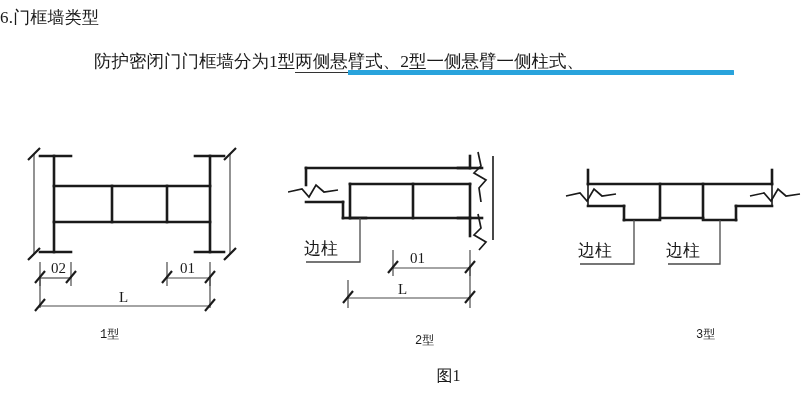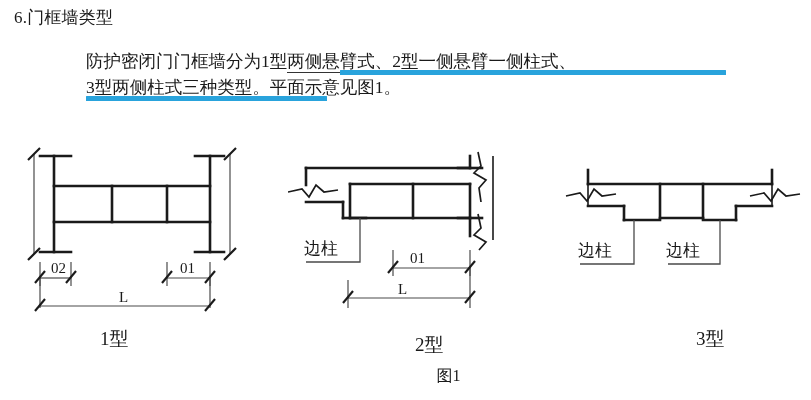--- a/index.html
+++ b/index.html
@@ -12,21 +12,21 @@
     height: 400px;
     position: relative;
     overflow: hidden;
     font-family: "Liberation Serif", "DejaVu Serif", serif;
     color: #1a1a1a;
   }
 
   
   #heading {
     position: absolute;
-    left: 14px;
+    left: 0;
     top: 6px;
     font-size: 17px;
     line-height: 24px;
     letter-spacing: 0.2px;
     white-space: nowrap;
   }
 
   
   #paragraph {
     position: absolute;
@@ -34,20 +34,21 @@
     top: 48px;
     width: 660px;
     font-size: 17.5px;
     line-height: 26px;
     white-space: nowrap;
   }
   .para-line {
     position: relative;
     height: 26px;
     white-space: nowrap;
+    margin-left: 8px;
   }
   .u-black {
     border-bottom: 1px solid #333;
     padding-bottom: 1px;
   }
   .hl {
     position: absolute;
     height: 5px;
     background: #29a3dc;
     border-radius: 0.5px;
@@ -60,22 +61,23 @@
     top: 140px;
     width: 811px;
     height: 260px;
   }
   .dwg {
     position: absolute;
     top: 0;
   }
   .caption {
     position: absolute;
-    font-size: 19px;
-    white-space: nowrap;
+    font-size: 12px;
+    white-space: nowrap;
+    font-family: Liberation Mono, monospace;
   }
   #fig-number {
     position: absolute;
     left: 0;
     top: 366px;
     width: 811px;
     text-align: center;
     font-size: 16px;
     margin-left: 43px;
   }
@@ -88,24 +90,20 @@
 
 <div id="heading">6.门框墙类型</div>
 
 <div id="paragraph">
 
   <div class="para-line">
     <span>防护密闭门门框墙分为1型</span><span class="u-black">两侧悬臂式、2型一侧悬臂一侧柱式、</span>
     <span class="hl" style="left:254px; top:22px; width:386px;"></span>
   </div>
 
-  <div class="para-line">
-    <span class="u-black">3型两侧柱式三种类型。</span><span>平面示意见图1。</span>
-    <span class="hl" style="left:0px; top:22px; width:241px;"></span>
-  </div>
 
 </div>
 
 <div id="figure-area">
 
   <svg class="dwg" style="left:14px;" width="250" height="180" viewBox="0 0 250 180">
     <g stroke="#1a1a1a" fill="none" stroke-width="2.6" stroke-linecap="square">
 
       <path d="M40 16 L40 112"></path>
 

